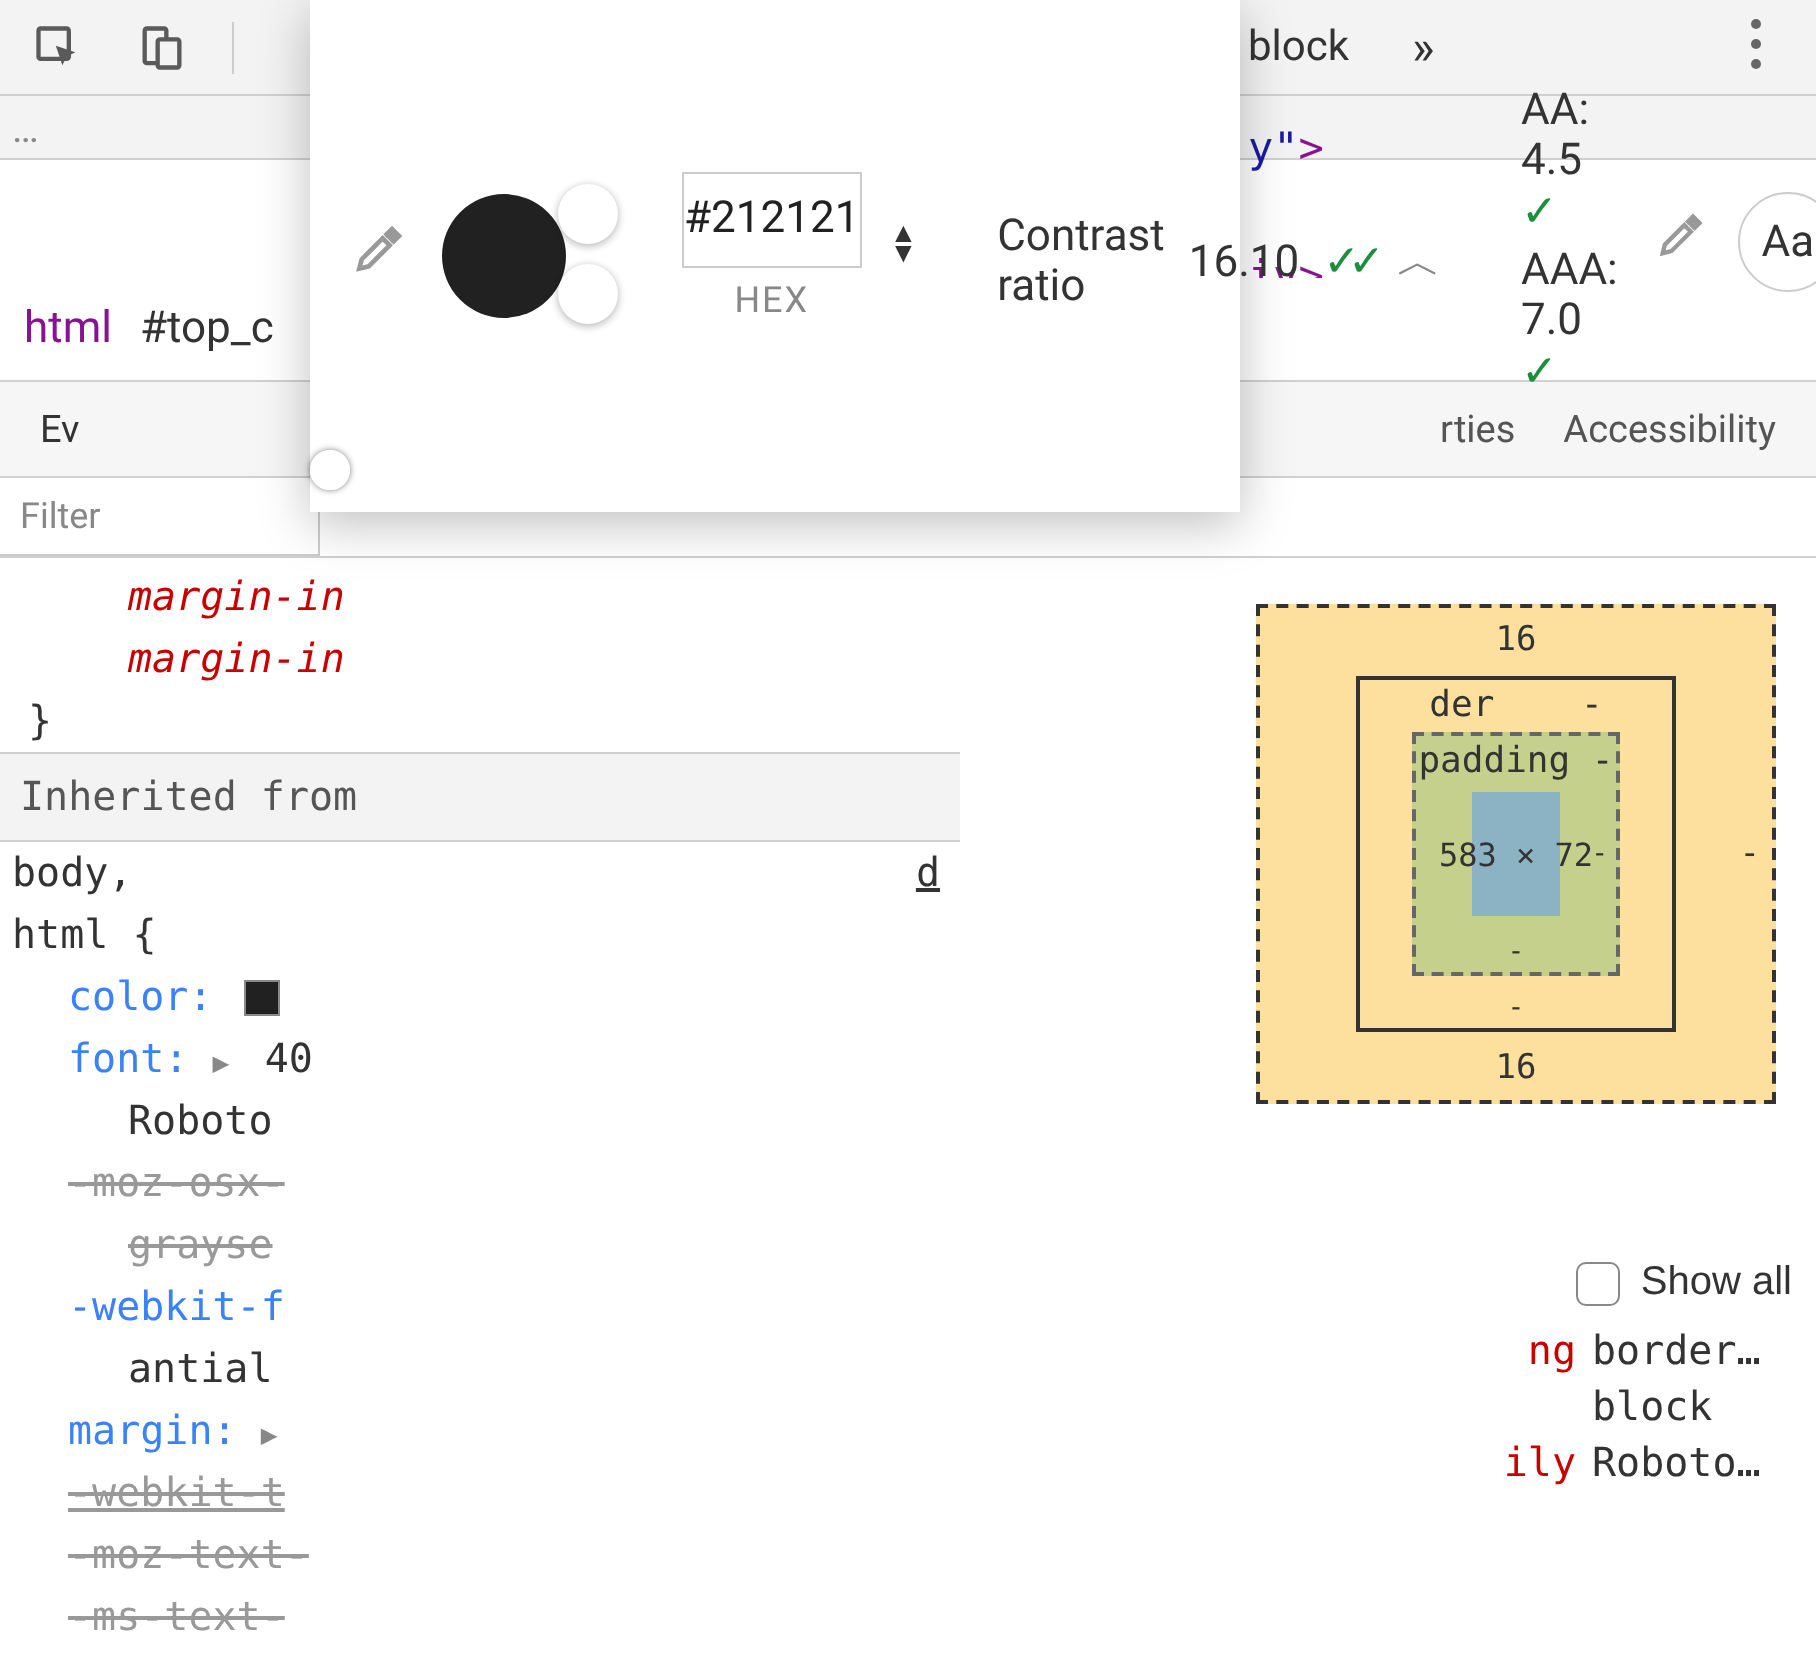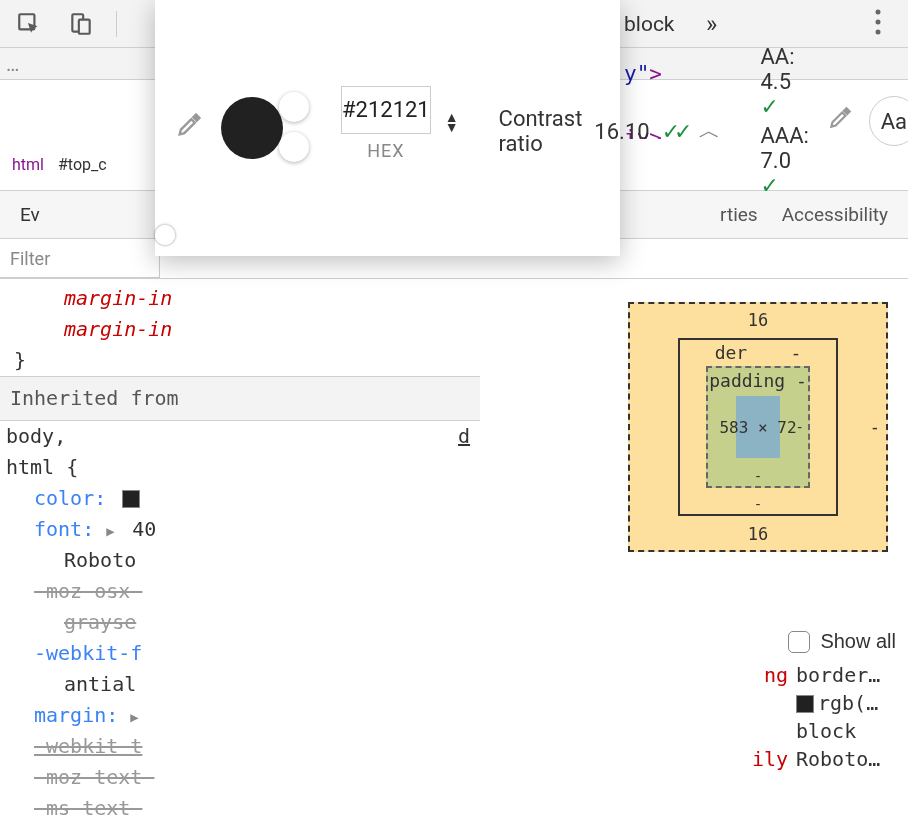--- a/index.html
+++ b/index.html
@@ -46,21 +46,21 @@
 
 
 .breadcrumb {
   height: 52px;
   background: #fff;
   border-bottom: 1px solid #d0d0d0;
   display: flex; align-items: center;
   padding: 0 12px;
   gap: 14px;
 }
-.bc-item { color: #881391; font-size: 16px; }
+.bc-item { color: #881391; font-size: 22px; }
 .bc-item.id { color: #333; }
 .breadcrumb .right { margin-left: auto; display: flex; gap: 12px; align-items: center; }
 .breadcrumb .right .bc-item:last-child {
   background: #eee; padding: 2px 10px;
 }
 
 
 .subtabs {
   height: 48px;
   background: #f6f6f6;
@@ -396,23 +396,20 @@
 </div>
 
 <div class="computed">
   <div class="showall">
     <div class="cb"></div>
     <span>Show all</span>
   </div>
   <div class="comp-row">
     <span class="comp-link">ng</span>
     <span style="width:100px; text-align:left;">border…</span>
-  </div>
-  <div class="comp-row">
-    <span style="width:100px; text-align:left;"><span class="swatch2"></span><span>rgb(…</span></span>
   </div>
   <div class="comp-row">
     <span style="width:100px; text-align:left;">block</span>
   </div>
   <div class="comp-row">
     <span class="comp-link">ily</span>
     <span style="width:100px; text-align:left;">Roboto…</span>
   </div>
 </div>
 

